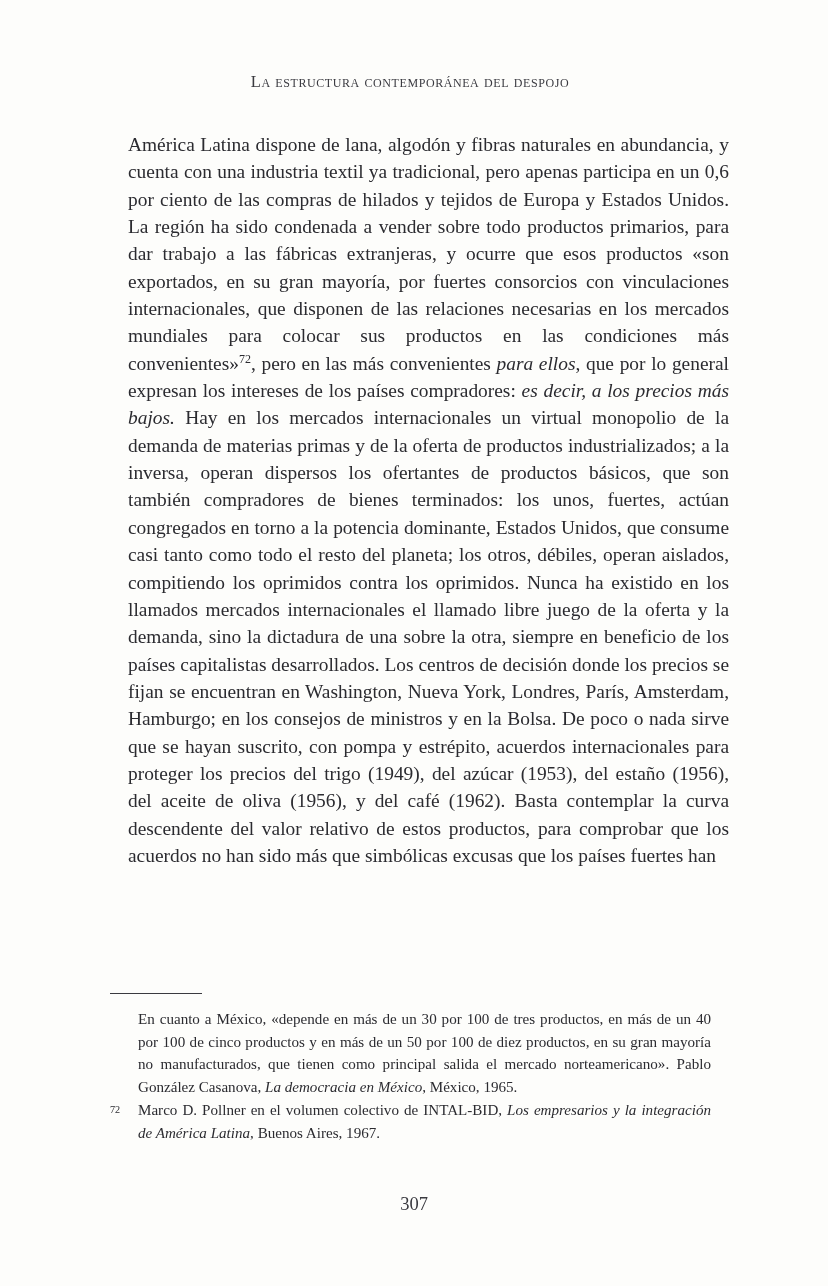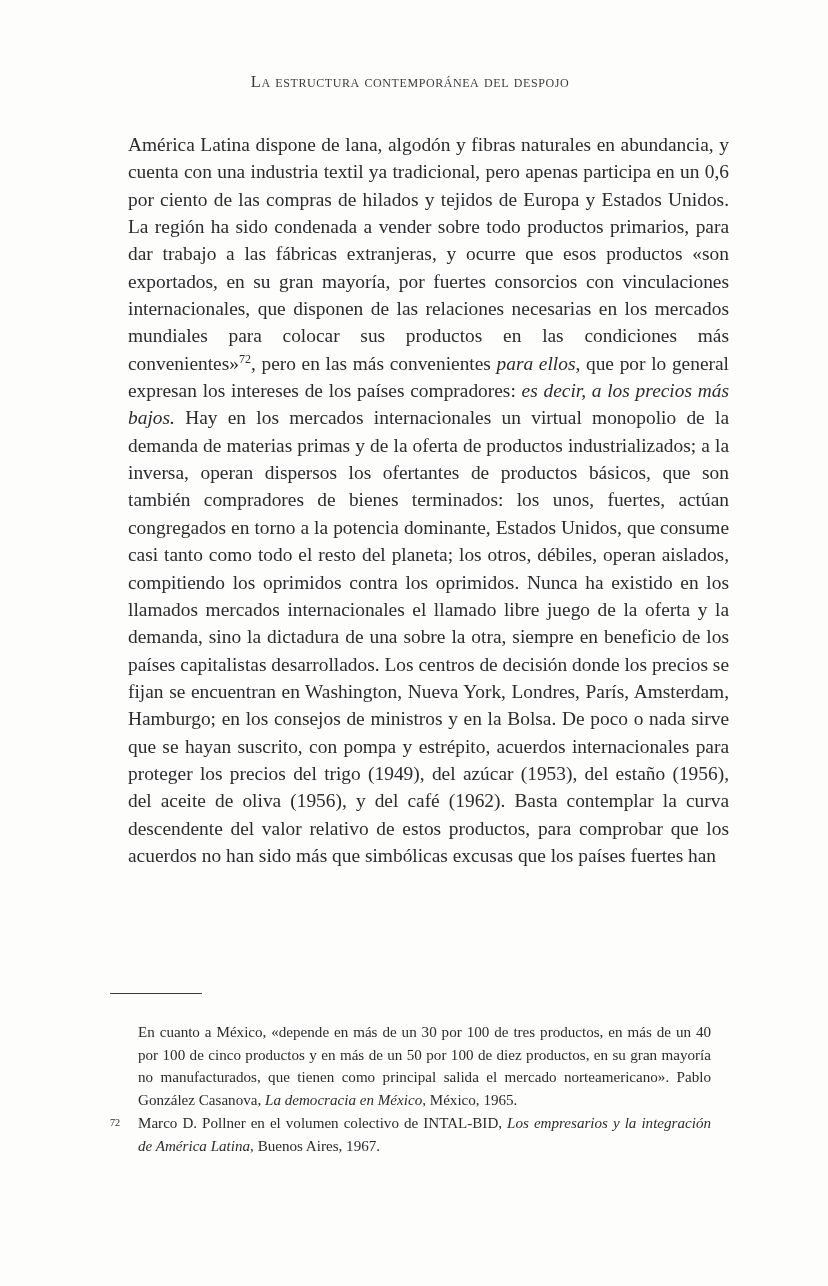--- a/index.html
+++ b/index.html
@@ -77,21 +77,21 @@
   .footnotes {
     position: absolute;
     top: 1008px;
     left: 110px;
     width: 601px;
   }
 
   .fn-item {
     position: relative;
     padding-left: 28px;
-    margin: 13px 0 0 0;
+    margin: 0 0 0 0;
     font-size: 15.1px;
     line-height: 22.7px;
     text-align: justify;
     color: #2b2b30;
   }
 
   .fn-item + .fn-item {
     margin-top: 0px;
   }
 
@@ -132,14 +132,15 @@
     <p class="body-par">América Latina dispone de lana, algodón y fibras naturales en abundancia, y cuenta con una industria textil ya tradicional, pero apenas participa en un 0,6 por ciento de las compras de hilados y tejidos de Europa y Estados Unidos. La región ha sido condenada a vender sobre todo productos primarios, para dar trabajo a las fábricas extranjeras, y ocurre que esos productos «son exportados, en su gran mayoría, por fuertes consorcios con vinculaciones internacionales, que disponen de las relaciones necesarias en los mercados mundiales para colocar sus productos en las condiciones más convenientes»<sup class="fn-ref">72</sup>, pero en las más convenientes <i>para ellos</i>, que por lo general expresan los intereses de los países compradores: <i>es decir, a los precios más bajos.</i> Hay en los mercados internacionales un virtual monopolio de la demanda de materias primas y de la oferta de productos industrializados; a la inversa, operan dispersos los ofertantes de productos básicos, que son también compradores de bienes terminados: los unos, fuertes, actúan congregados en torno a la potencia dominante, Estados Unidos, que consume casi tanto como todo el resto del planeta; los otros, débiles, operan aislados, compitiendo los oprimidos contra los oprimidos. Nunca ha existido en los llamados mercados internacionales el llamado libre juego de la oferta y la demanda, sino la dictadura de una sobre la otra, siempre en beneficio de los países capitalistas desarrollados. Los centros de decisión donde los precios se fijan se encuentran en Washington, Nueva York, Londres, París, Amsterdam, Hamburgo; en los consejos de ministros y en la Bolsa. De poco o nada sirve que se hayan suscrito, con pompa y estrépito, acuerdos internacionales para proteger los precios del trigo (1949), del azúcar (1953), del estaño (1956), del aceite de oliva (1956), y del café (1962). Basta contemplar la curva descendente del valor relativo de estos productos, para comprobar que los acuerdos no han sido más que simbólicas excusas que los países fuertes han</p>
   </div>
 
   <div class="fn-rule"></div>
 
   <div class="footnotes">
       <p class="fn-item"><span class="fn-marker"></span>En cuanto a México, «depende en más de un 30 por 100 de tres productos, en más de un 40 por 100 de cinco productos y en más de un 50 por 100 de diez productos, en su gran mayoría no manufacturados, que tienen como principal salida el mercado norteamericano». Pablo González Casanova, <i>La democracia en México</i>, México, 1965.</p>
       <p class="fn-item"><span class="fn-marker">72</span>Marco D. Pollner en el volumen colectivo de INTAL-BID, <i>Los empresarios y la integración de América Latina</i>, Buenos Aires, 1967.</p>
     </div>
 
+  <div class="folio">307</div>
 
 </div>
 
 </body></html>

